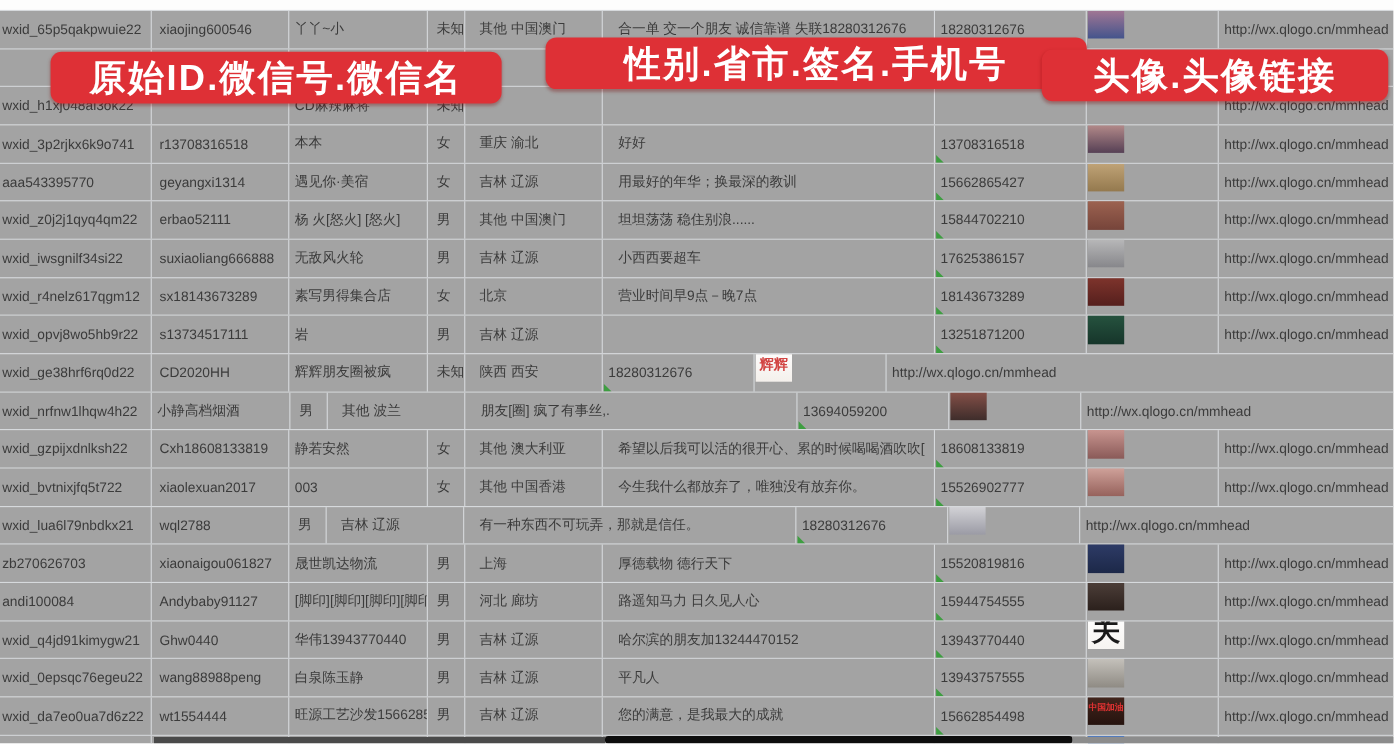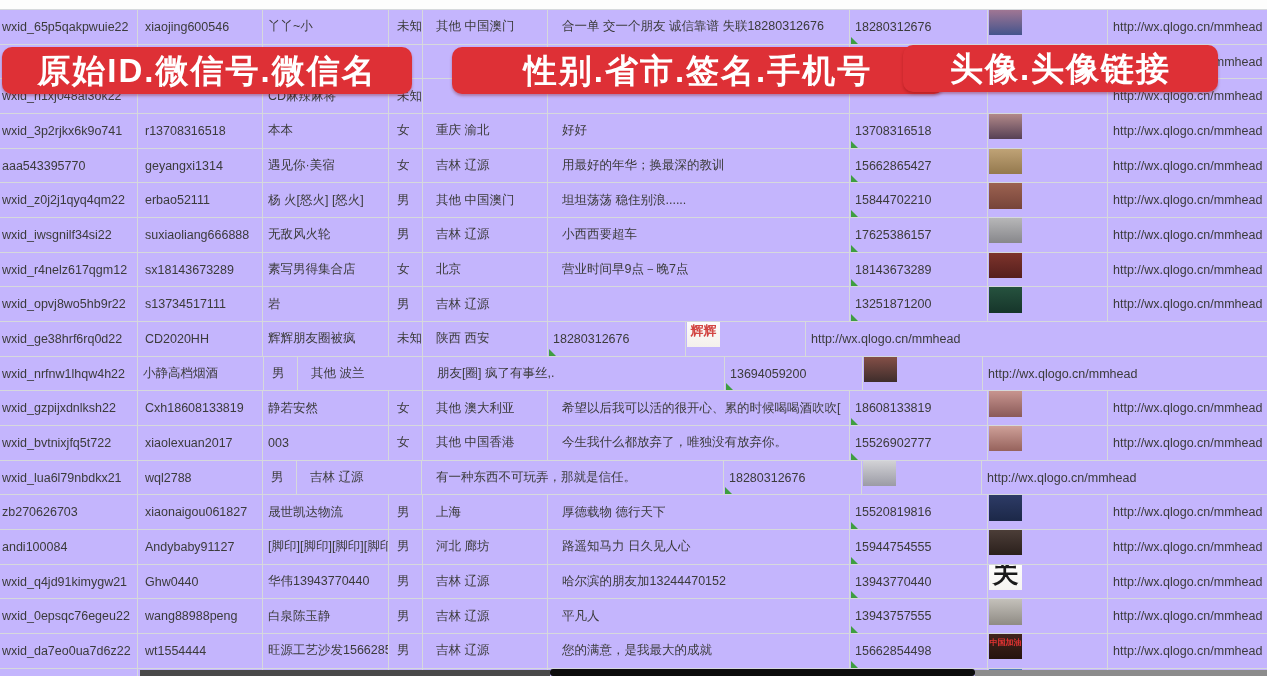--- a/index.html
+++ b/index.html
@@ -1,21 +1,21 @@
 <!DOCTYPE html>
 <html><head>
 <meta charset="utf-8">
 <style>
   html,body{margin:0;padding:0;background:#fff;}
   .sheet{
     position:relative;width:1267px;height:676px;background:#fdfdfd;overflow:hidden;
     font-family:"Liberation Sans","DejaVu Sans",sans-serif;font-size:12.5px;color:#3b3b3b;
   }
   .rows{position:absolute;left:0;top:9px;width:1267px;border-top:1px solid #d6d9dc;}
-  .row{display:flex;height:34.68px;border-bottom:1px solid #d6d9dc;box-sizing:border-box;background:#c4b5fd;}
+  .row{display:flex;height:34.68px;border-bottom:1px solid #d6d9dc;box-sizing:border-box;background:#a3a3a3;}
   .cell{
     box-sizing:border-box;border-right:1px solid #d6d9dc;padding:0 2px 0 6px;
     display:flex;align-items:center;white-space:nowrap;overflow:hidden;position:relative;
   }
   .c-id{width:138px;padding-left:2px;}
   .c-wx{width:125px;padding-left:7px;}
   .c-name{width:126px;padding-left:5px;}
   .c-gender{width:34px;padding-left:8px;}
   .c-prov{width:125px;padding-left:13px;}
   .c-sig{width:302px;padding-left:14px;}
@@ -28,24 +28,24 @@
     width:33px;height:33px;margin:1px 0 17px 1px;flex:0 0 auto;
     display:flex;align-items:center;justify-content:center;text-align:left;
     font-weight:bold;line-height:1.05;overflow:hidden;
   }
   .banner{
     position:absolute;background:#de3036;color:#ffffff;font-weight:bold;
     font-size:33px;line-height:47px;height:47px;text-align:center;
     border-radius:10px;letter-spacing:2px;
     box-shadow:0 2px 3px rgba(120,10,10,0.35);
     font-family:"Liberation Sans","DejaVu Sans",sans-serif;
-    z-index:5;white-space:nowrap;overflow:hidden;
+    z-index:5;white-space:nowrap;overflow:hidden;margin-left:44px;
   }
   .b1{left:2px;top:47px;width:410px;}
-  .b2{left:452px;top:47px;width:492px;}
+  .b2{left:452px;top:34px;width:492px;}
   .b3{left:903px;top:45px;width:315px;}
   .edgebar{position:absolute;z-index:4;}
   .e1{left:140px;top:670px;width:410px;height:6px;background:#4a4a4a;}
   .e2{left:550px;top:669px;width:425px;height:7px;background:#0d0d0d;border-radius:3px;}
   .e3{left:975px;top:670px;width:292px;height:6px;background:#8c8c8c;}
 </style>
 </head>
 <body>
 
 <div class="sheet">

